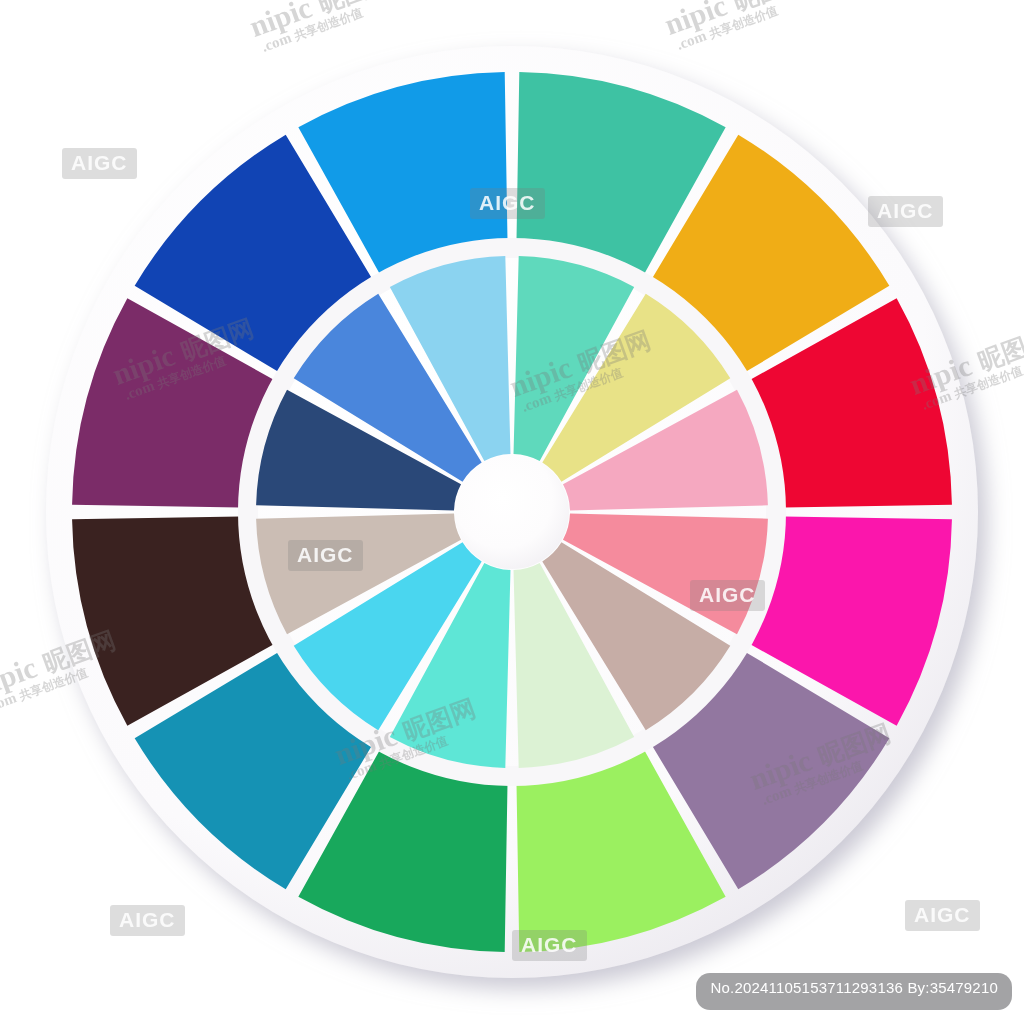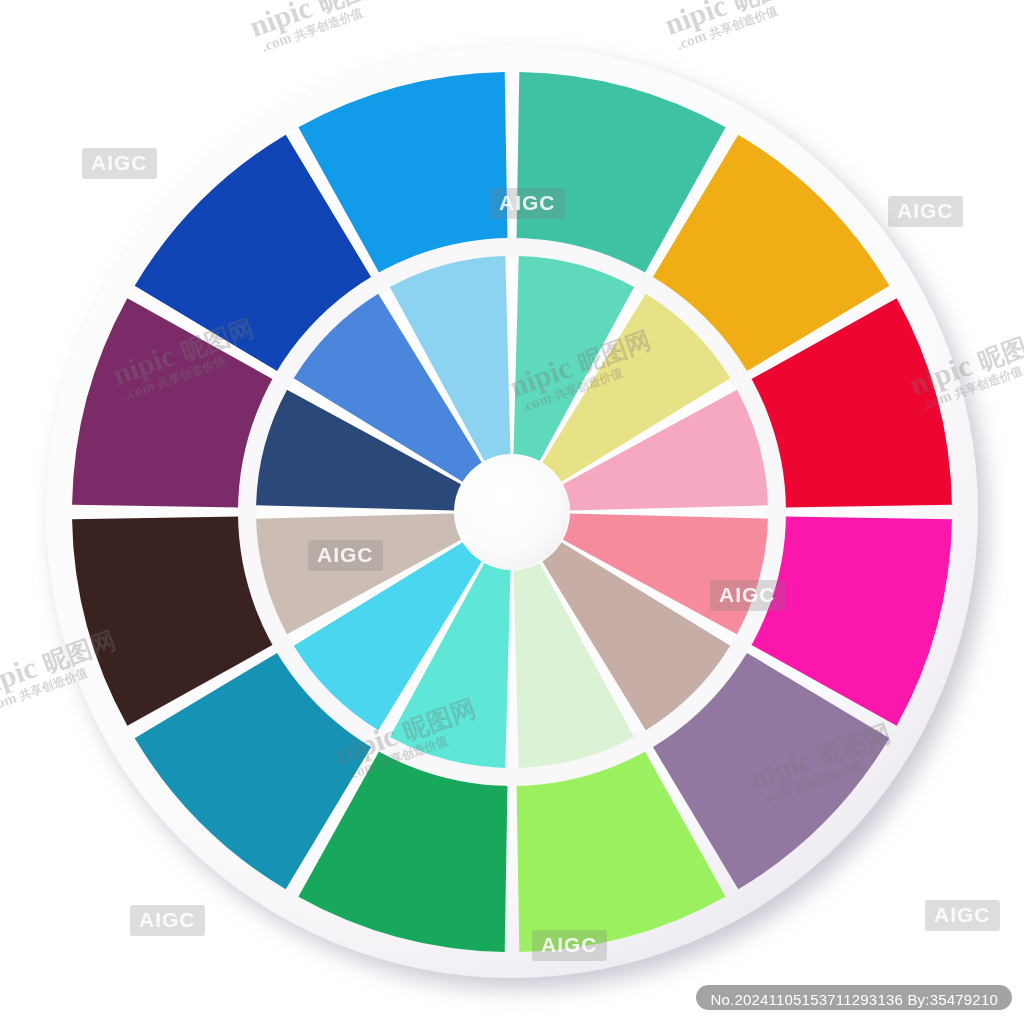--- a/index.html
+++ b/index.html
@@ -65,32 +65,31 @@
   }
   .wm-aigc {
     background: rgba(125,125,125,0.26);
     color: rgba(255,255,255,0.85);
     font-size: 21px;
     font-weight: bold;
     padding: 3px 9px 4px 9px;
     border-radius: 3px;
     letter-spacing: 1px;
     font-family: "Liberation Sans", sans-serif;
-    margin-left: 20px;
   }
 
   
   #id-badge {
     position: absolute;
     right: 12px;
     bottom: 14px;
     background: rgba(150,150,152,0.88);
     color: #ffffff;
     font-size: 15px;
-    padding: 6px 14px 2px 14px;
+    padding: 6px 14px 14px 14px;
     border-radius: 14px;
     font-family: "Liberation Sans", sans-serif;
     letter-spacing: 0.2px;
     white-space: nowrap;
   }
 </style>
 </head>
 <body>
 
 <div id="stage">

